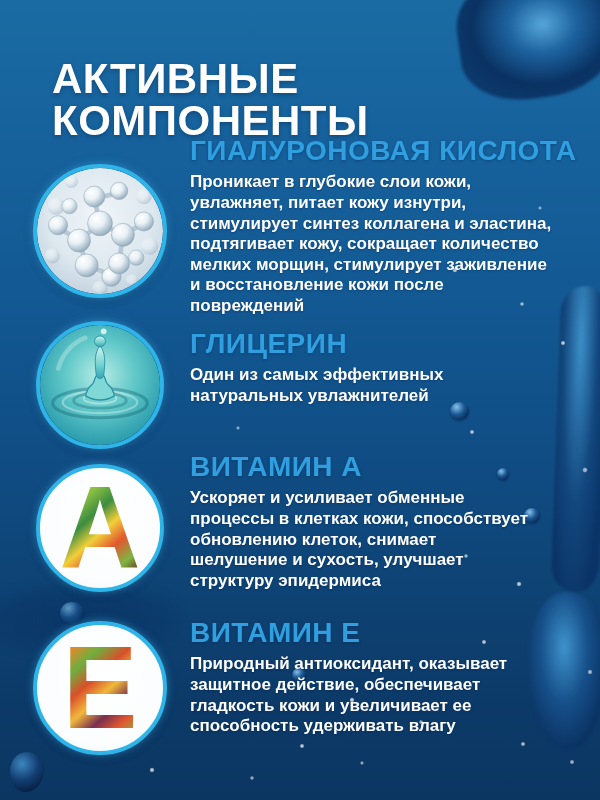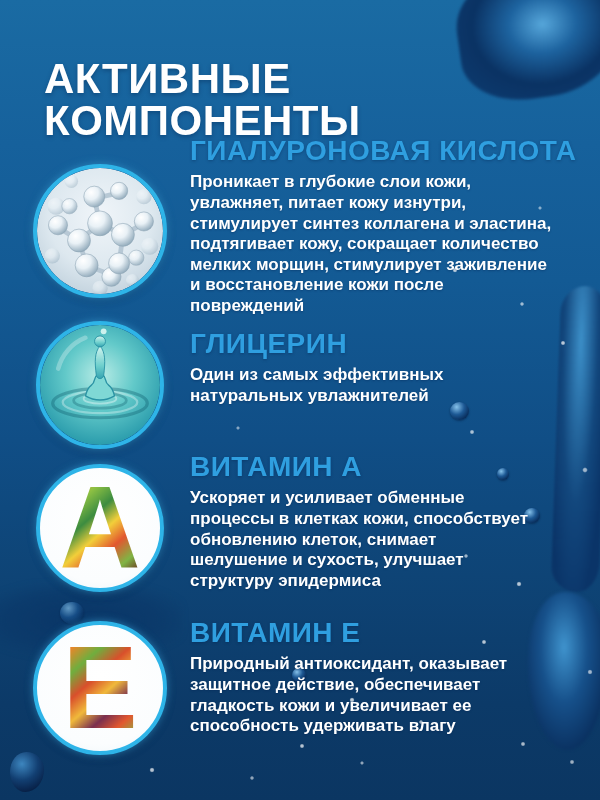--- a/index.html
+++ b/index.html
@@ -64,21 +64,21 @@
       radial-gradient(circle at 572px 762px, rgba(255,255,255,.6) 0 1.2px, transparent 2.4px),
       radial-gradient(circle at 152px 770px, rgba(255,255,255,.7) 0 1.3px, transparent 2.6px),
       radial-gradient(circle at 252px 778px, rgba(255,255,255,.55) 0 1.1px, transparent 2.2px),
       radial-gradient(circle at 92px 742px, rgba(255,255,255,.6) 0 1.2px, transparent 2.4px),
       radial-gradient(circle at 362px 763px, rgba(255,255,255,.55) 0 1px, transparent 2px),
       radial-gradient(circle at 540px 208px, rgba(255,255,255,.5) 0 1px, transparent 2px),
       radial-gradient(circle at 238px 428px, rgba(255,255,255,.5) 0 1px, transparent 2px);
   }
   
   .title{
-    position:absolute; left:44px; top:30px;
+    position:absolute; left:52px; top:30px;
     color:#ffffff; font-size:42px; font-weight:700; line-height:1.0;
     letter-spacing:.5px; white-space:pre-line;
     text-shadow:0 2px 4px rgba(0,30,70,.35);
   }
   
   .sec{position:absolute; left:190px; width:412px;}
   .sec-h{
     color:#2f9fe0; font-size:28px; font-weight:700; line-height:1.05;
     letter-spacing:.5px; margin:0 0 7px 0;
     text-shadow:0 1px 3px rgba(0,30,70,.35);

